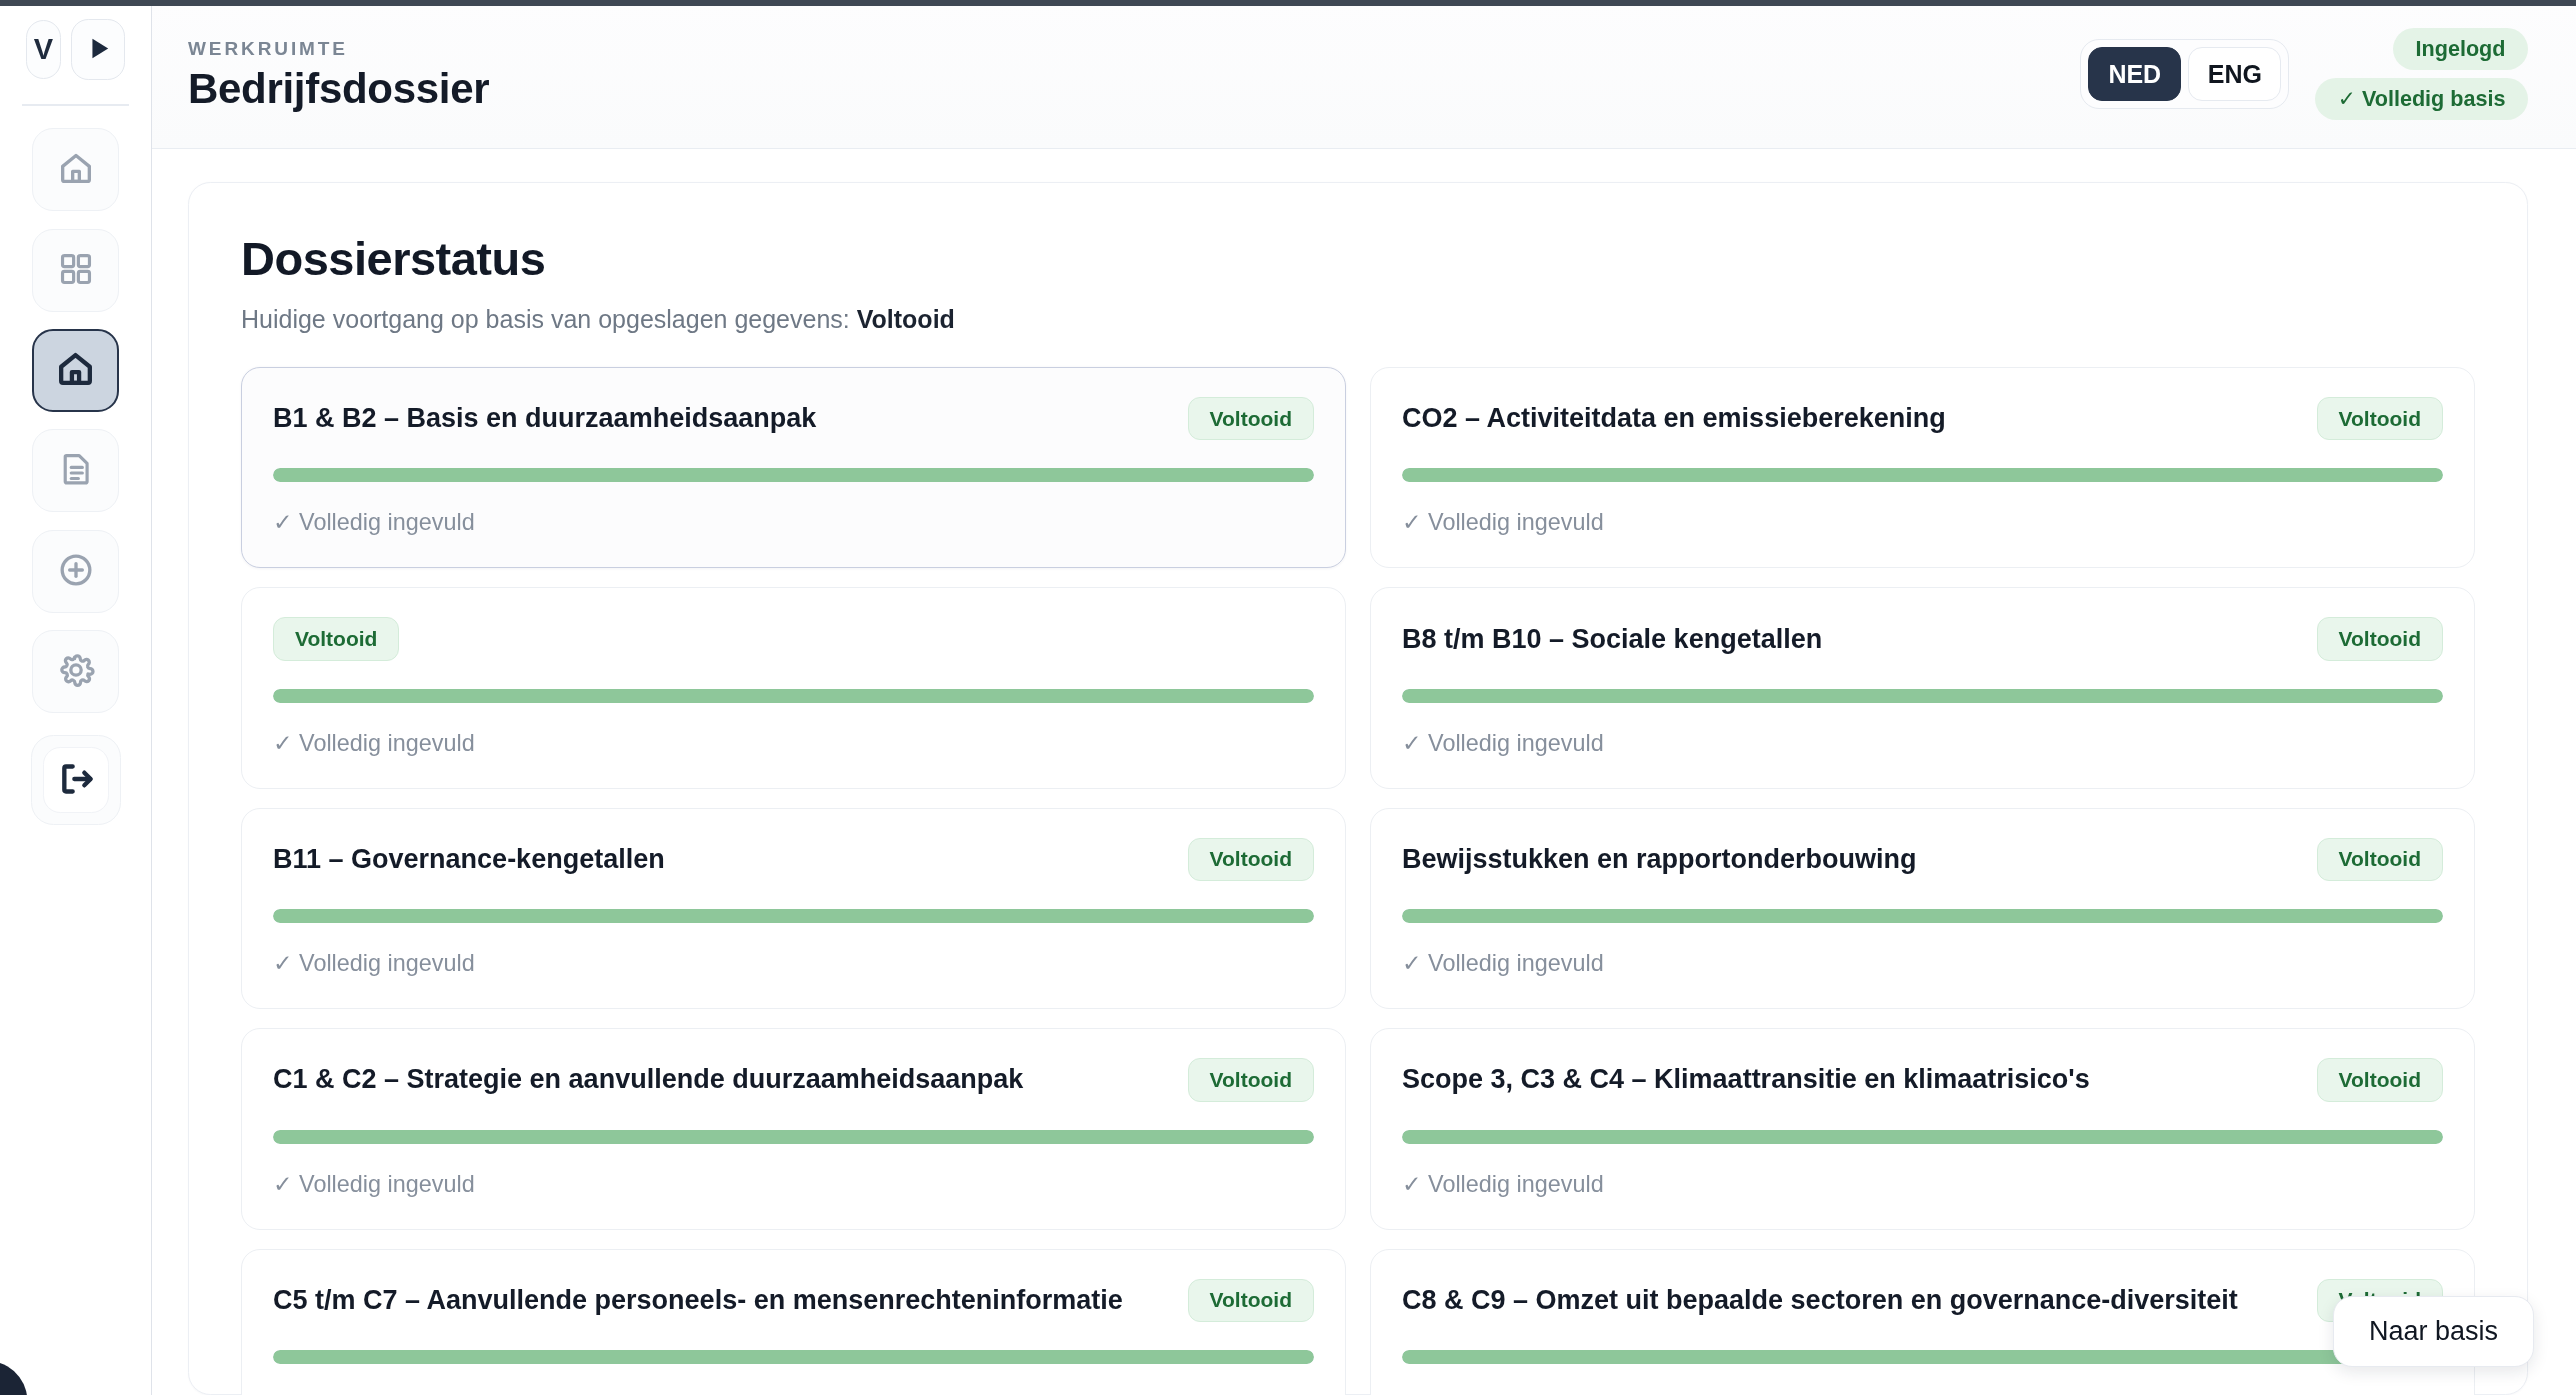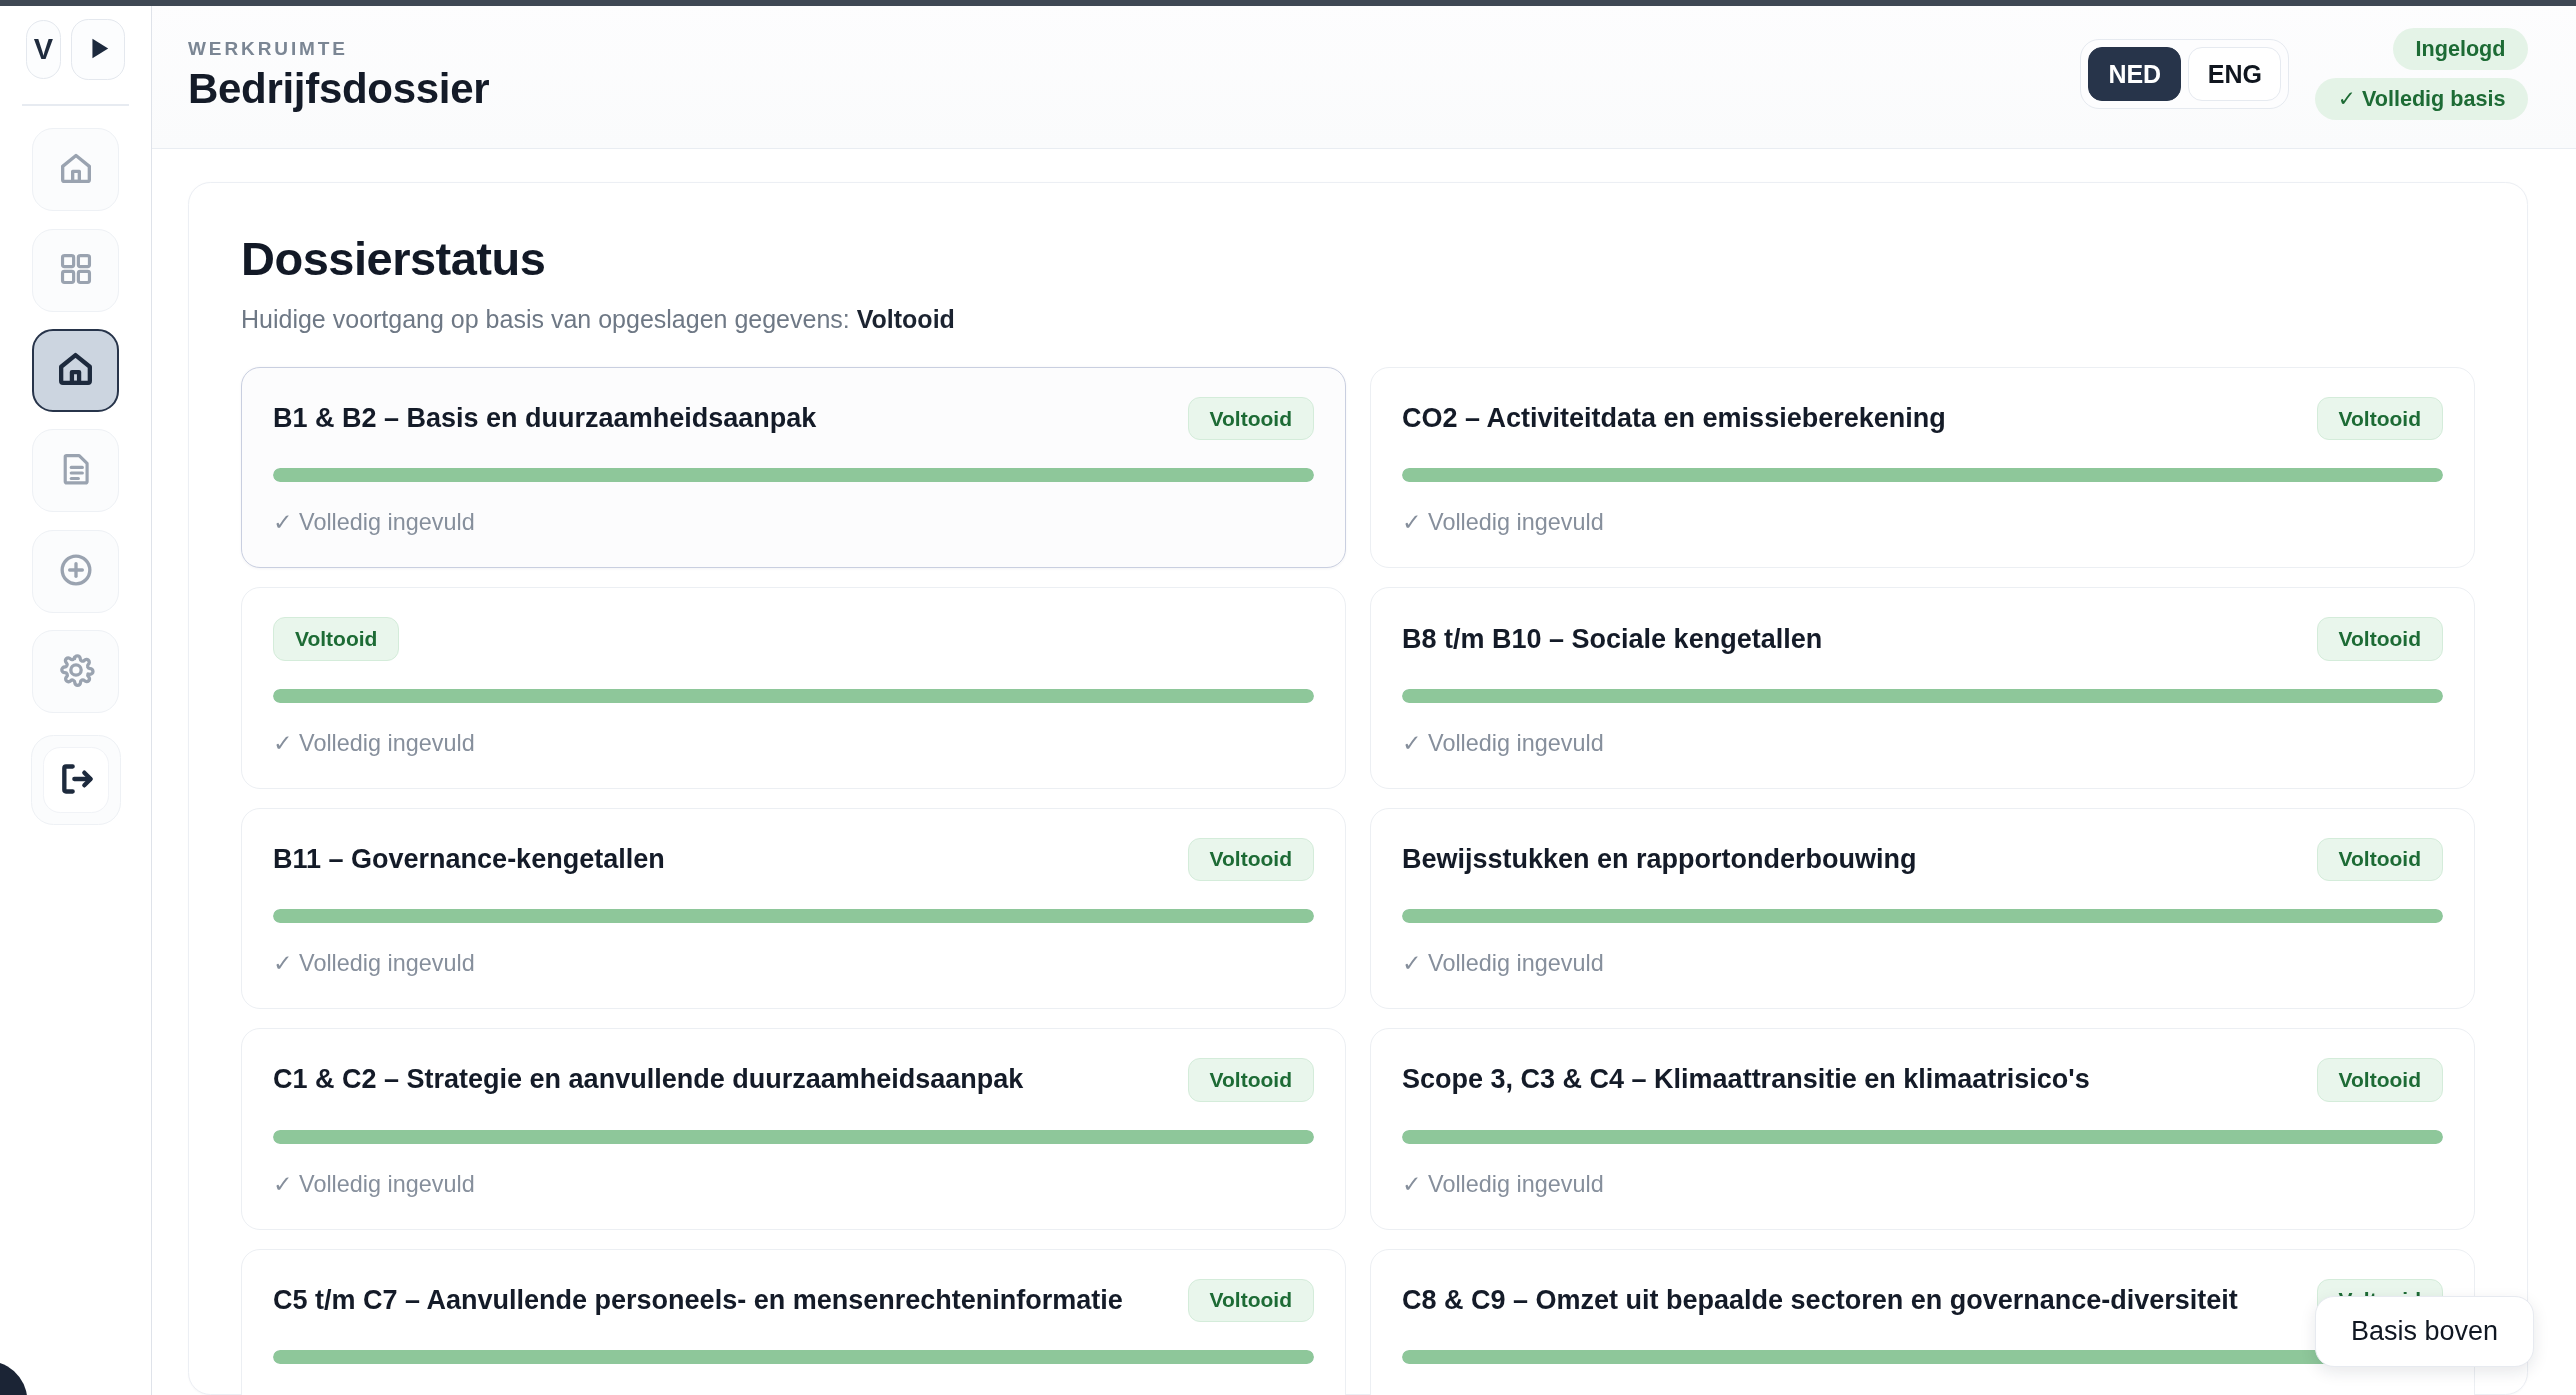--- a/index.html
+++ b/index.html
@@ -544,16 +544,16 @@
                 <div class="card-badge">Voltooid</div>
               </div>
               <div class="bar-track">
                 <div class="bar-fill" style="width:100%"></div>
               </div>
             </div>
           </div>
       </div>
     </div>
 
-    <button class="to-top">Basis boven</button>
+    <button class="to-top">Naar basis</button>
   </section>
 </div>
 
 
 </body></html>

